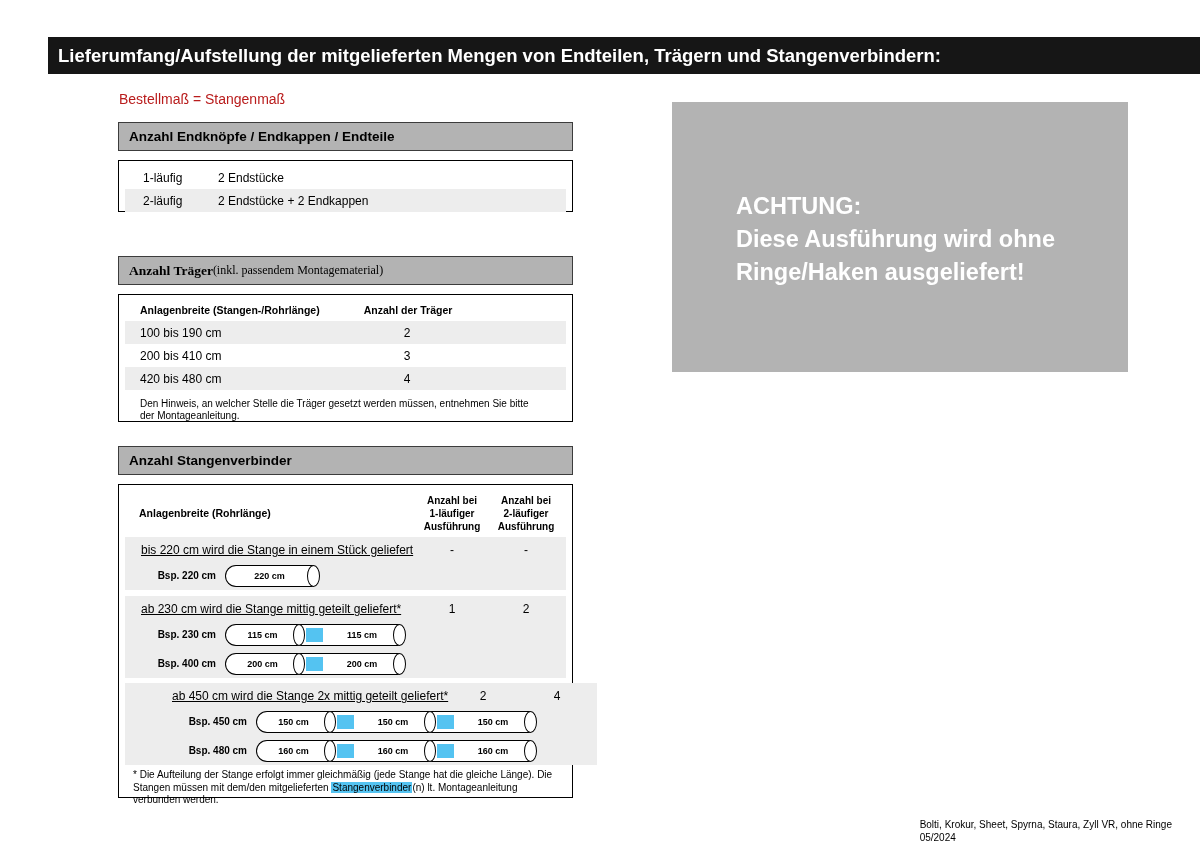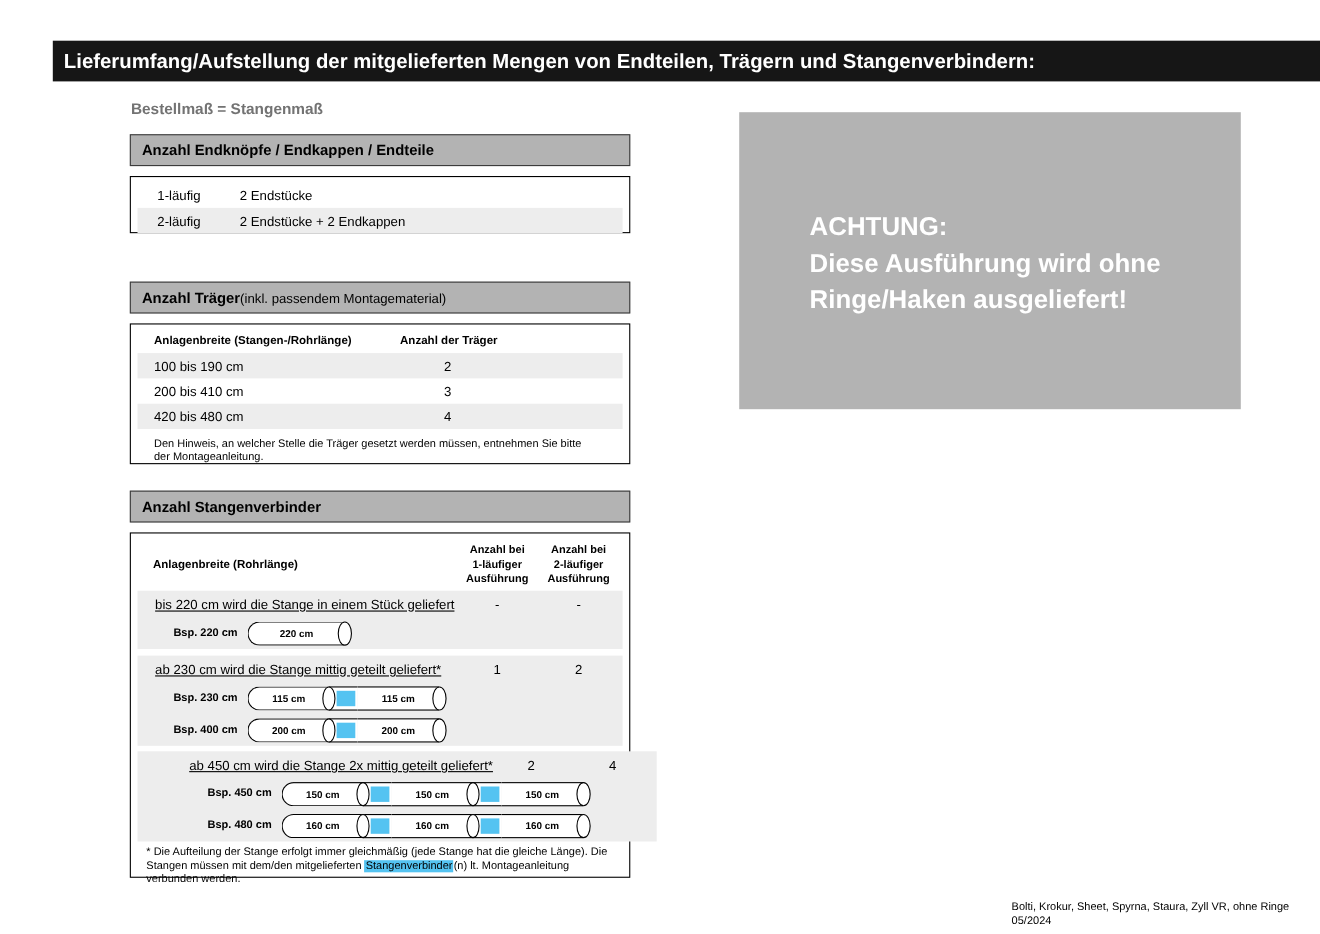--- a/index.html
+++ b/index.html
@@ -4,28 +4,28 @@
 <style>
   html,body { margin:0; padding:0; background:#fff; }
   .page { position:relative; width:1200px; height:849px; background:#ffffff;
           font-family:"Liberation Sans", sans-serif; color:#000; overflow:hidden; }
 
   
   .topbar { position:absolute; left:48px; top:37px; width:1152px; height:37px;
             background:#161616; display:flex; align-items:center; }
   .topbar-title { color:#fff; font-weight:bold; font-size:18.5px; padding-left:10px; white-space:nowrap; }
 
-  .subtitle { position:absolute; left:119px; top:91px; color:#737373; font-weight:bold; font-size:14px; }
+  .subtitle { position:absolute; left:119px; top:91px; color:#b91c1c; font-weight:normal; font-size:14px; }
 
   
   .sec-header { position:absolute; left:118px; width:455px; height:29px; box-sizing:border-box;
                 background:#b3b3b3; border:1px solid #3c3c3c; display:flex; align-items:center; padding-left:10px; }
   .sec-title { font-weight:bold; font-size:13.5px; }
   .sec-title-normal { font-size:12px; }
-  #sec1 { top:122px; } #sec2 { top:256px; } #sec3 { top:446px; }
+  #sec1 { top:122px; } #sec2 { top:256px;font-family:Liberation Serif, serif; } #sec3 { top:446px; }
 
   
   .tbl { position:absolute; left:118px; width:455px; box-sizing:border-box;
          background:#fff; border:1px solid #000; }
   #tbl1 { top:160px; height:52px; }
   #tbl2 { top:294px; height:128px; }
   #tbl3 { top:484px; height:314px; }
 
   
   .trow { height:23px; margin:0 6px; display:flex; align-items:center; font-size:12px; }

